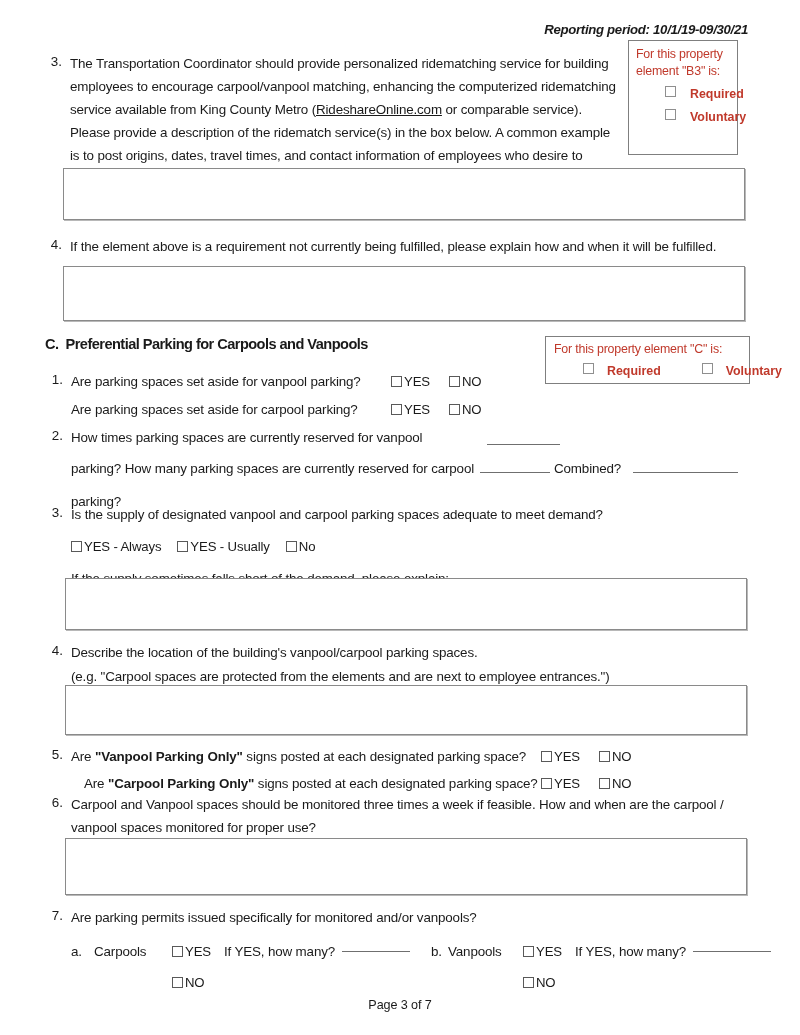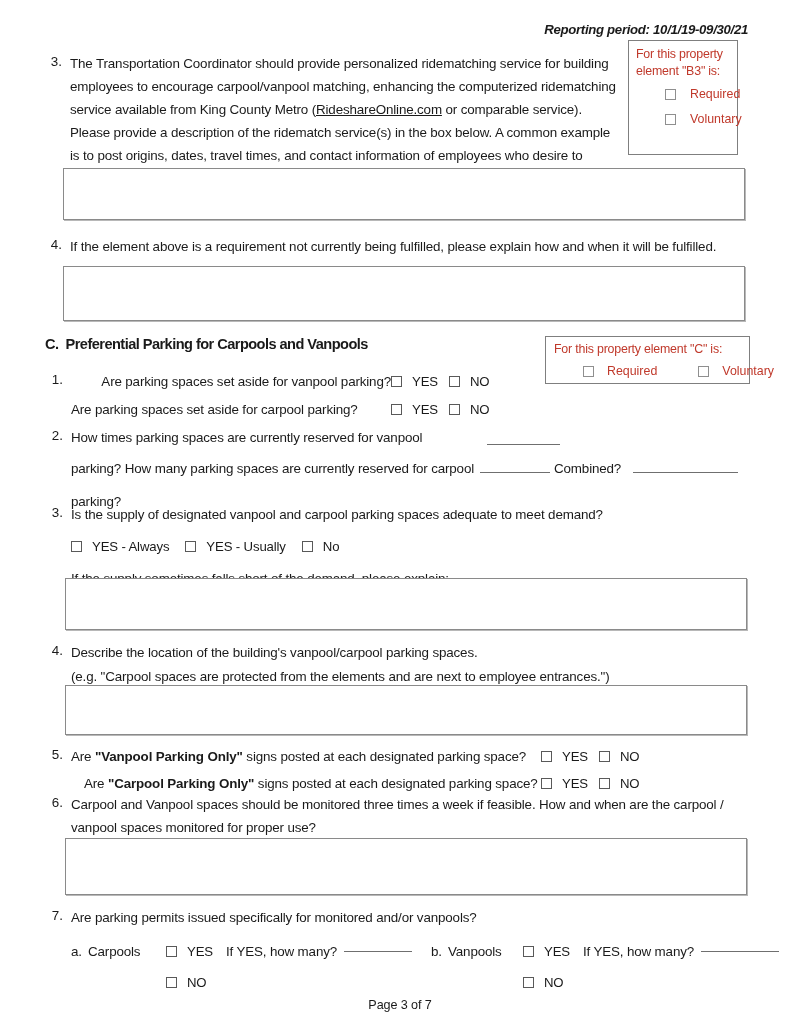--- a/index.html
+++ b/index.html
@@ -74,42 +74,41 @@
     background: #fff;
     box-sizing: border-box;
     vertical-align: -1px;
   }
   .cb-red {
     border-color: #8f8f8f;
   }
   .opt {
     display: inline-flex;
     align-items: center;
-    gap: 10px;
+    gap: 2px;
     font-size: 13.2px;
     white-space: nowrap;
   }
 
   
   .red-box {
     position: absolute;
     border: 1px solid #7f7f7f;
     color: #c0392b;
     background: #fff;
     box-sizing: border-box;
     font-size: 12.4px;
     line-height: 17px;
   }
   .red-box .rb-title {
     letter-spacing: -0.2px;
   }
   .red-box .rb-opt {
     display: inline-flex;
-    align-items: center;
-    font-weight: normal;
+    font-weight: bold;
     padding-left: 29px;
   }
   #red-box-b3 {
     left: 628px;
     top: 40px;
     width: 110px;
     height: 115px;
     padding: 5px 6px 4px 7px;
   }
   #red-box-b3 .rb-opt {
@@ -217,21 +216,21 @@
         <span class="cb cb-red"></span>
         <span>Voluntary</span>
       </span>
     </div>
   </div>
 
   <div class="item" style="left:45px; top:370px; width:520px;">
     <div class="num" style="width:18px; margin-right:8px;">1.</div>
     <div class="body">
       <div style="display:flex; align-items:center;">
-        <span style="width:320px;text-align:right;">Are parking spaces set aside for vanpool parking?</span>
+        <span style="width:320px;">Are parking spaces set aside for vanpool parking?</span>
         <span class="opt" style="width:58px;">
           <span class="cb"></span>
           <span>YES</span>
         </span>
         <span class="opt">
           <span class="cb"></span>
           <span>NO</span>
         </span>
       </div>
       <div style="display:flex; align-items:center; margin-top:5px;">
@@ -336,21 +335,21 @@
 
   <div class="item" style="left:45px; top:906px; width:740px;">
     <div class="num" style="width:18px; margin-right:8px;">7.</div>
     <div class="body">
       <div>Are parking permits issued specifically for monitored and/or vanpools?</div>
 
       <div style="display:flex; align-items:flex-start; margin-top:11px;">
 
         <div style="display:flex; align-items:flex-start; width:360px;">
           <span style="width:17px;">a.</span>
-          <span style="width:78px;">Carpools</span>
+          <span style="width:78px;margin-left:6px;">Carpools</span>
           <div>
             <div style="display:flex; align-items:center;">
               <span class="opt">
                 <span class="cb"></span>
                 <span>YES</span>
               </span>
               <span style="margin-left:13px;">If YES, how many?</span>
               <span class="blank" style="width:68px; margin-left:7px;"></span>
             </div>
             <div style="margin-top:8px;">

